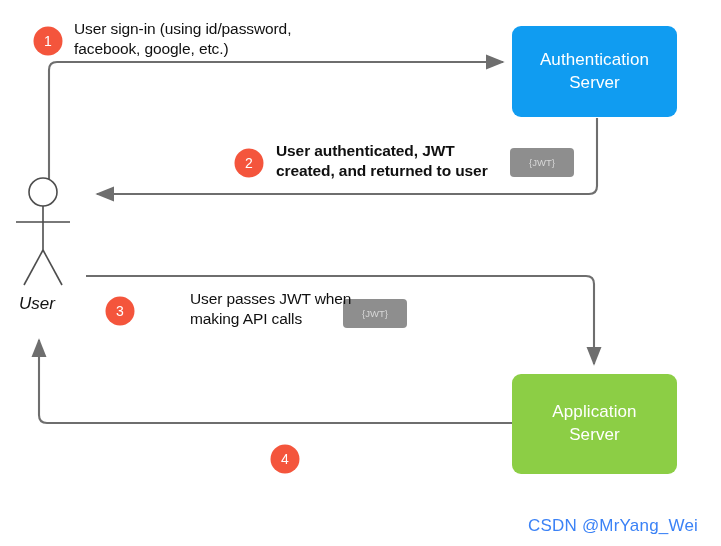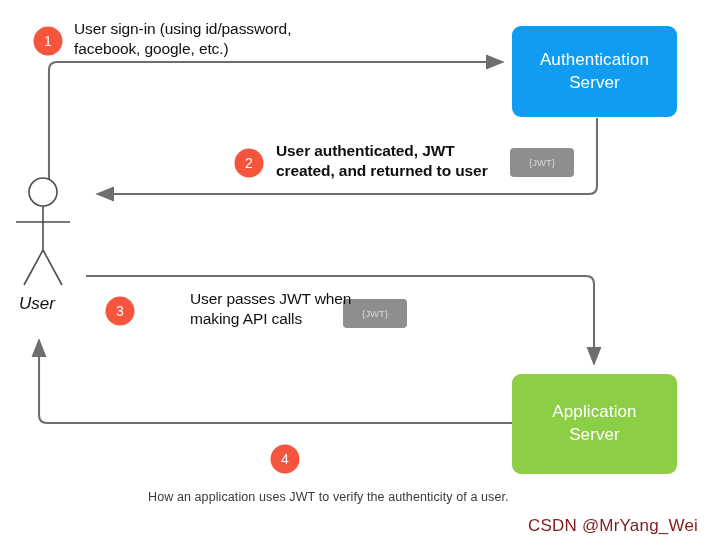--- a/index.html
+++ b/index.html
@@ -68,21 +68,21 @@
     position: absolute;
     font-family: "Liberation Sans", sans-serif;
     font-size: 12.5px;
     color: #3a3a3a;
     letter-spacing: 0.1px;
   }
   .watermark-text {
     position: absolute;
     font-family: "Liberation Sans", sans-serif;
     font-size: 17px;
-    color: #7f1d1d;
+    color: #3b82f6;
     letter-spacing: 0.2px;
     text-align: center;
   }
 </style>
 </head>
 <body>
 
 <div id="diagram-root">
 
   <svg class="flow-canvas" viewBox="0 0 721 546">
@@ -156,17 +156,16 @@
 
   <div class="step-text" style="left:276px; top:141px; width:250px;font-weight:bold;">User authenticated, JWT
 created, and returned to user</div>
 
   <div class="step-text" style="left:152px; top:289px; width:200px;margin-left:38px;">User passes JWT when
 making API calls</div>
 
 
   <div class="actor-name" style="left:19px; top:294px;">User</div>
 
-  <div class="caption-text" style="left:148px; top:490px;">How an application uses JWT to verify the authenticity of a user.</div>
 
   <div class="watermark-text" style="left:528px; top:516px;">CSDN @MrYang_Wei</div>
 
 </div>
 
 </body></html>

